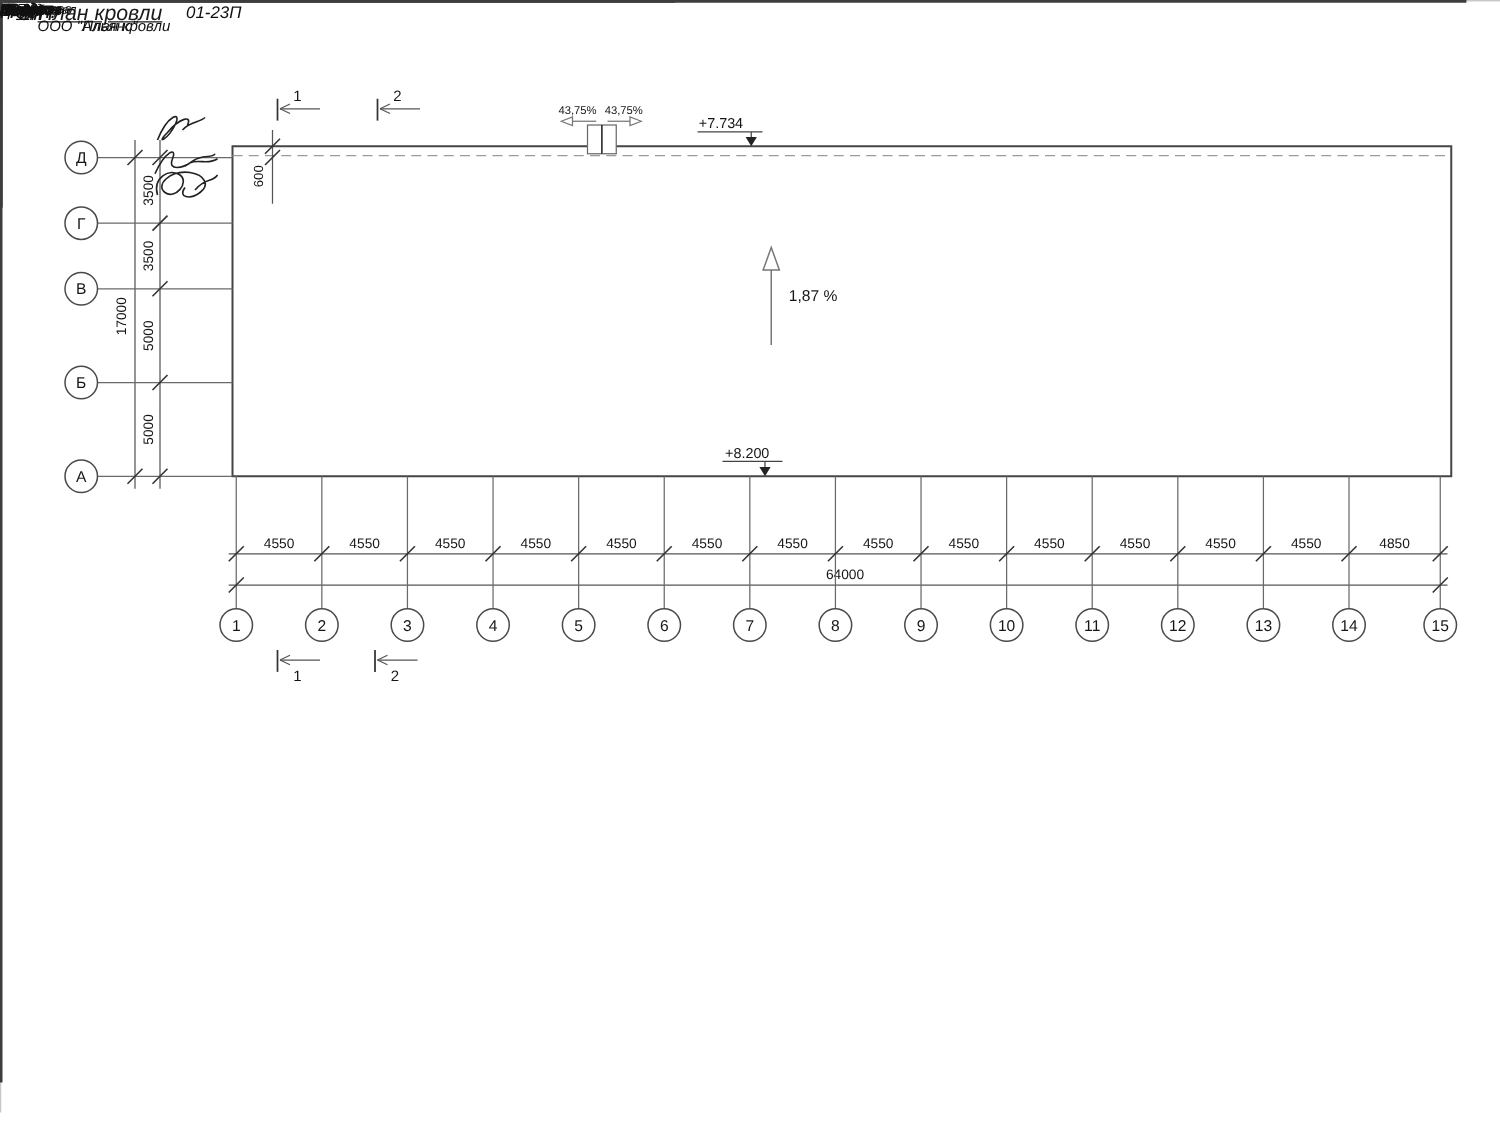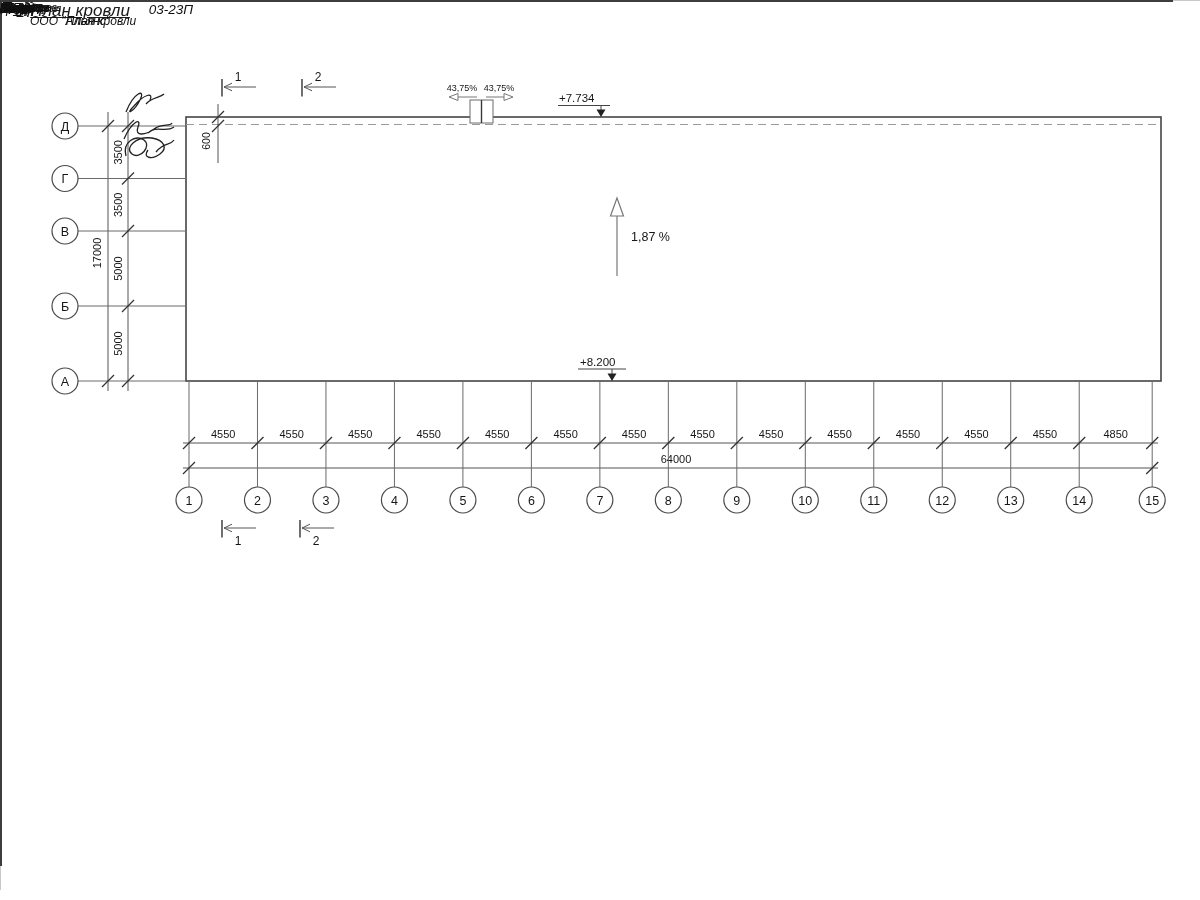--- a/index.html
+++ b/index.html
@@ -273,21 +273,21 @@
     <svg width="48" height="36" style="position:absolute;left:120;top:84;">
       <path d="M6,28 C14,8 26,4 20,16 C14,28 4,32 14,22 C24,10 34,8 30,16 M26,20 C32,13 40,14 44,10" fill="none" stroke="#222" stroke-width="1.3"></path>
     </svg>
     <svg width="58" height="30" style="position:absolute;left:118;top:115;">
       <path d="M6,24 C14,6 24,2 20,12 C16,22 28,20 36,14 C44,8 52,12 54,8 M30,18 C38,10 48,18 56,12" fill="none" stroke="#222" stroke-width="1.3"></path>
     </svg>
     <svg width="58" height="36" style="position:absolute;left:118;top:128;">
       <path d="M8,28 C4,14 18,6 26,12 C34,18 22,32 14,26 C6,20 18,8 34,10 C46,12 50,20 42,26 C34,32 24,30 30,22 M38,24 C46,14 52,18 56,12" fill="none" stroke="#222" stroke-width="1.3"></path>
     </svg>
 
-    <div class="tb-txt" style="left:198;top:5;width:342px;height:19px;font-size:13.5px;">03-23П</div>
+    <div class="tb-txt" style="left:198;top:5;width:342px;height:19px;font-size:13.5px;">01-23П</div>
 
     <div class="tb-txt" style="left:400;top:80;width:50px;height:16px;font-size:12.5px;text-align:center;">Стадия</div>
     <div class="tb-txt" style="left:450;top:80;width:40px;height:16px;font-size:12.5px;">Лист</div>
     <div class="tb-txt" style="left:490;top:80;width:54px;height:16px;font-size:12.5px;text-align:right;">Листов</div>
     <div class="tb-txt" style="left:400;top:97;width:50px;height:23px;font-size:13.5px;">ЭП</div>
     <div class="tb-txt" style="left:450;top:97;width:40px;height:23px;font-size:13.5px;">14</div>
     <div class="tb-txt" style="left:490;top:97;width:50px;height:23px;font-size:16px;">17</div>
 
     <div class="tb-txt" style="left:198;top:122;width:202px;height:42px;font-size:12px;">План кровли</div>
     <div class="tb-txt" style="left:400;top:122;width:140px;height:42px;font-size:12px;">ООО "Альянс"</div>

